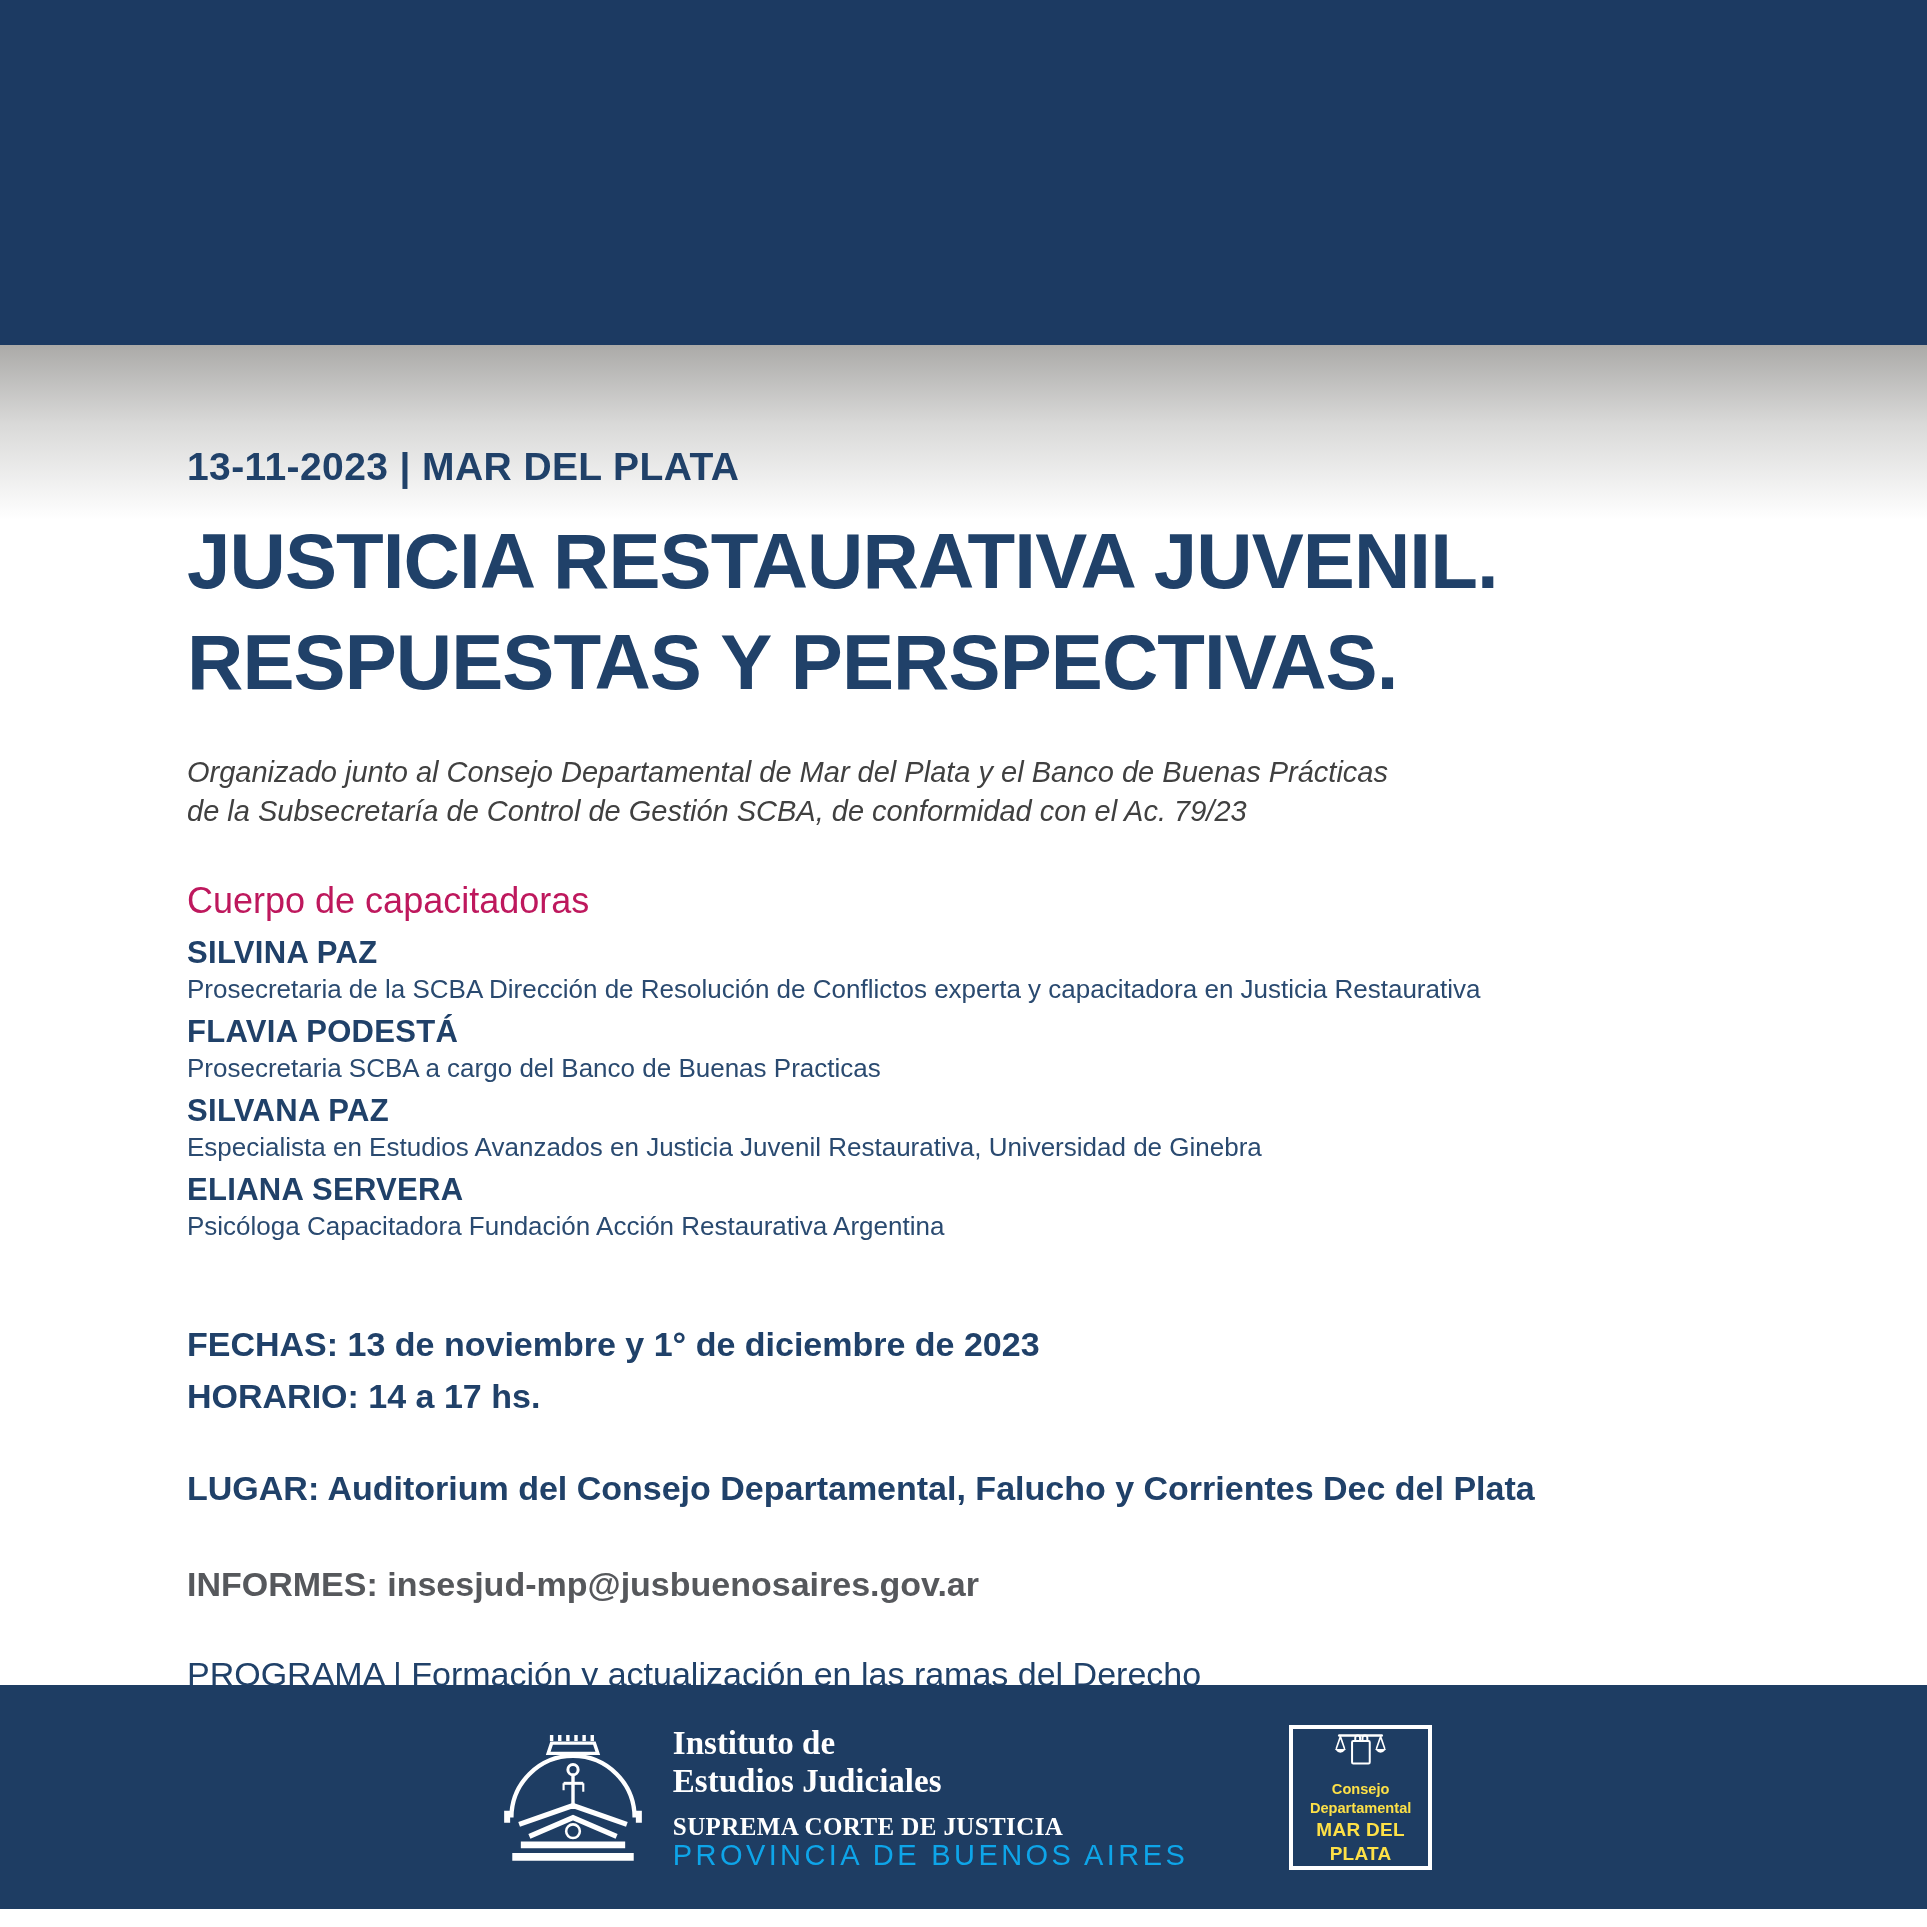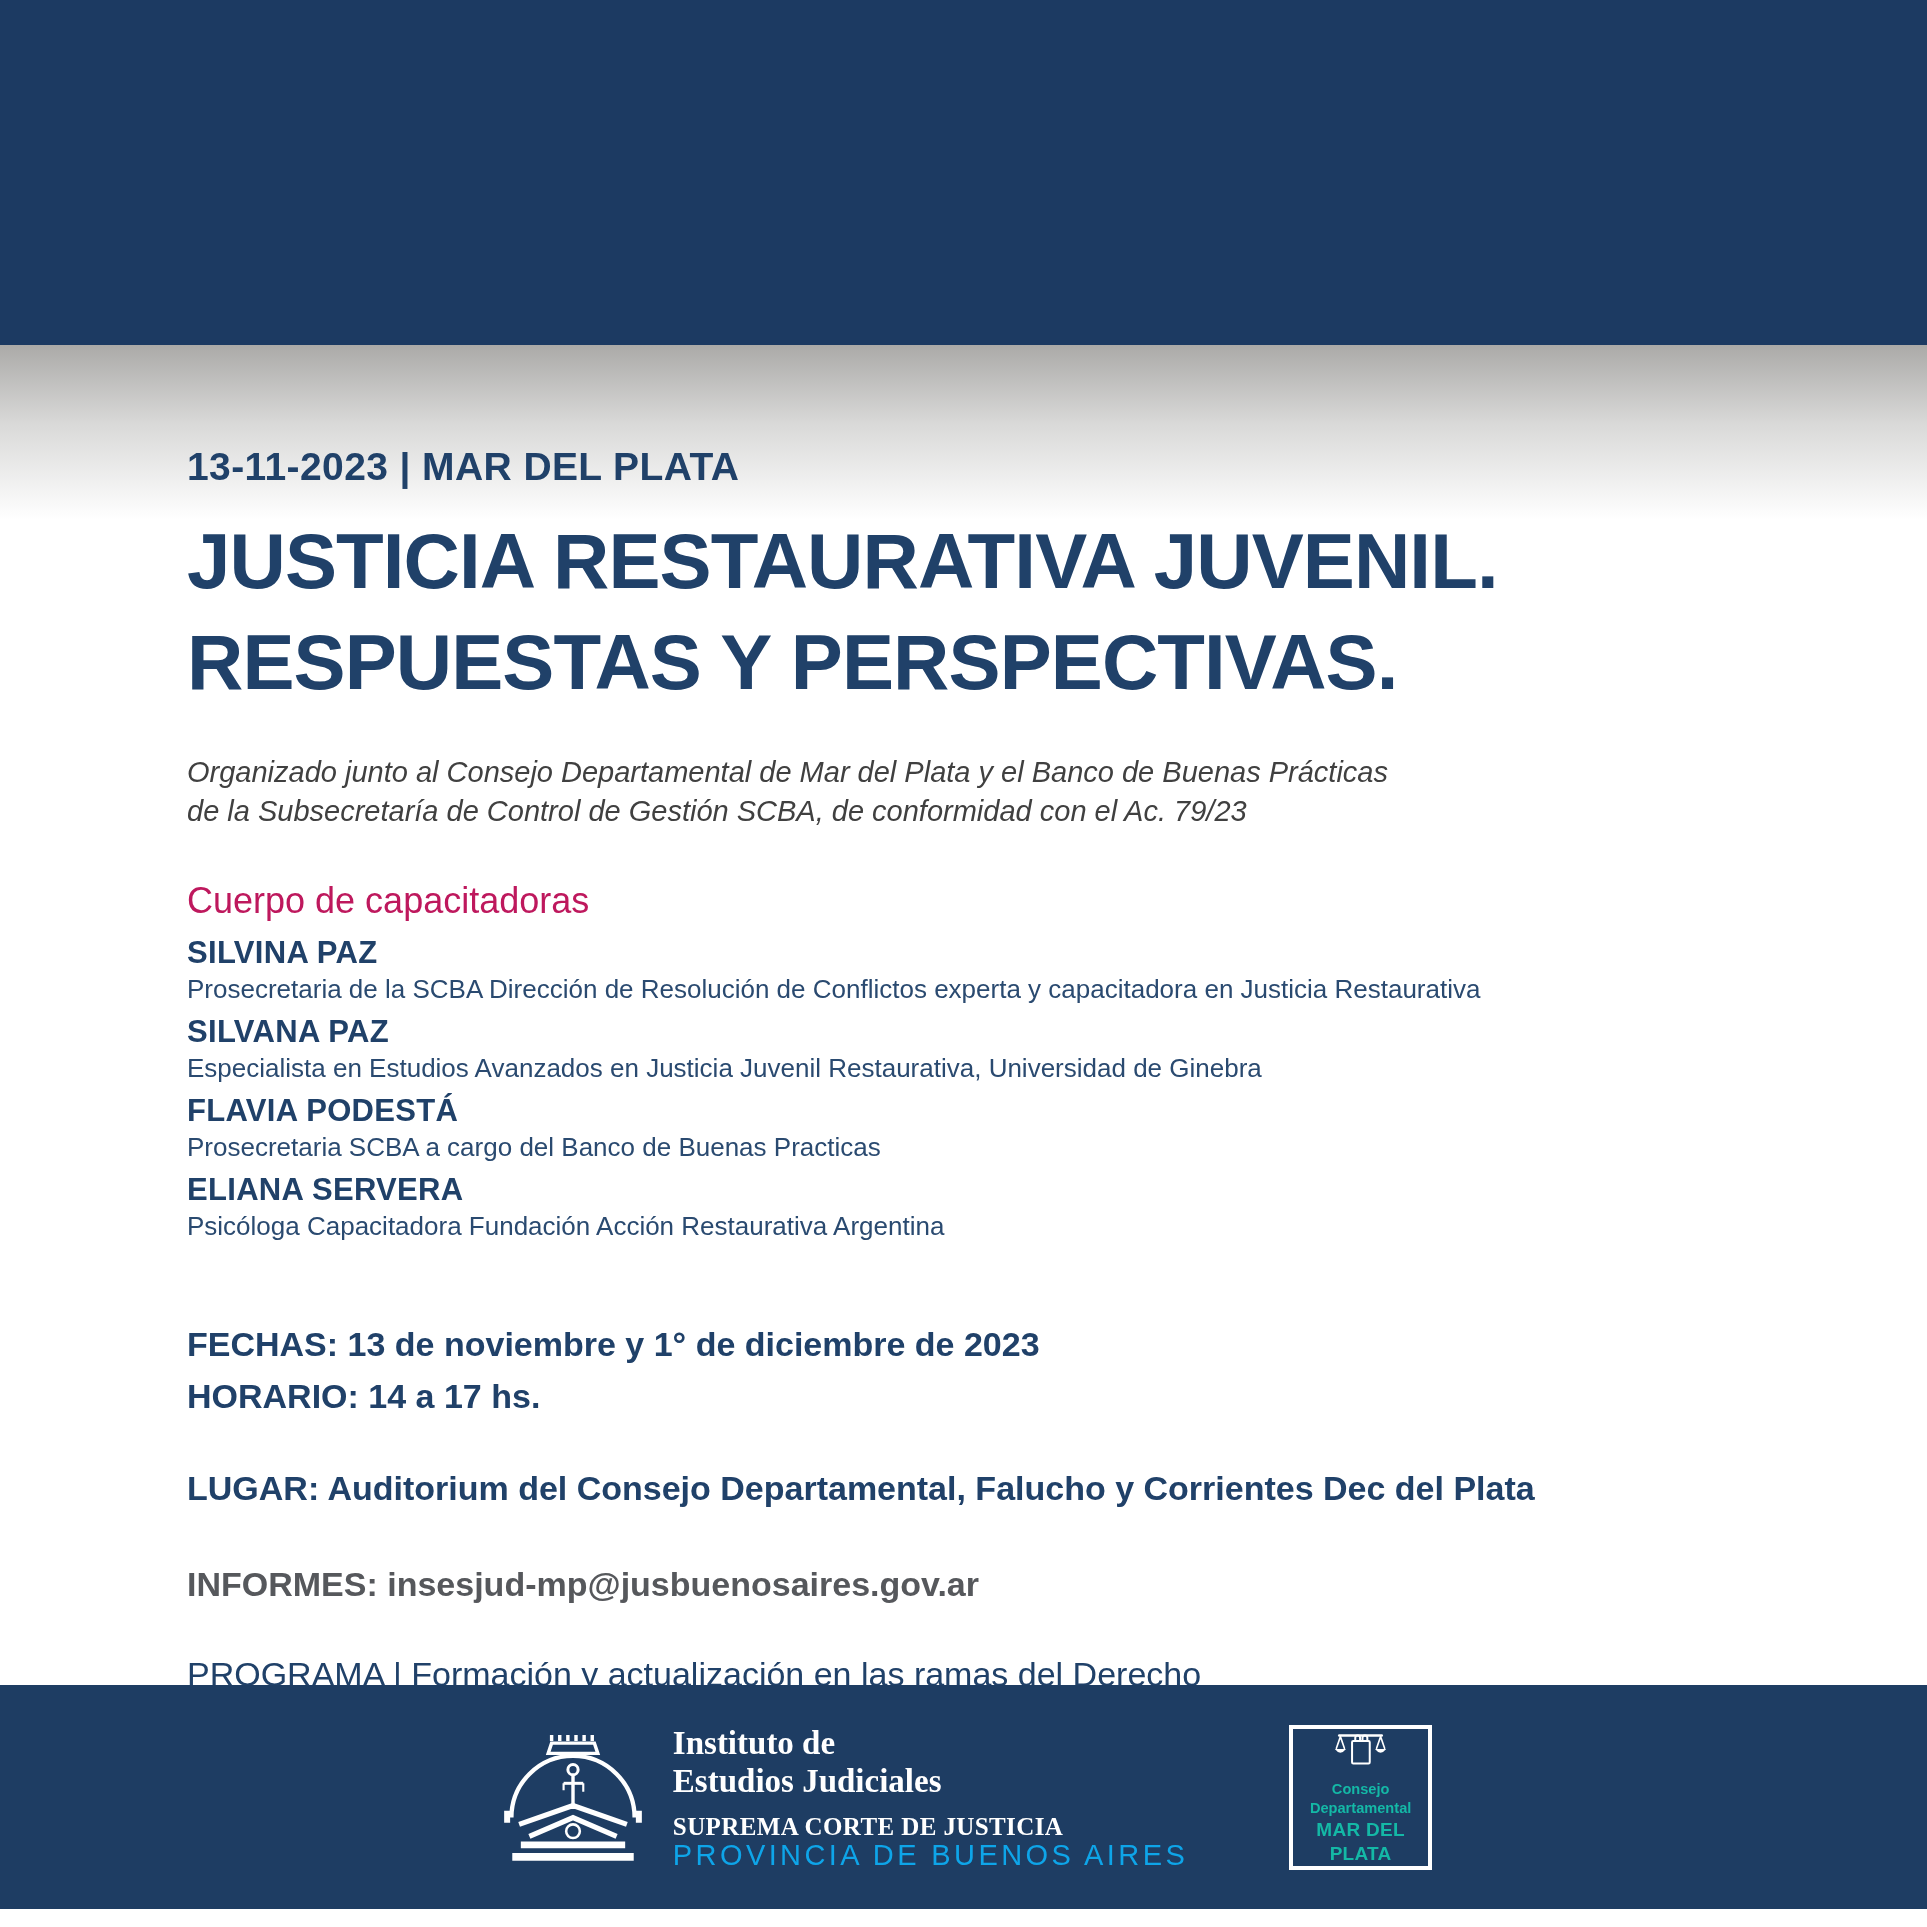--- a/index.html
+++ b/index.html
@@ -144,21 +144,21 @@
     color: #0ea5e9;
   }
   .council-box {
     width: 135px;
     height: 137px;
     border: 4.3px solid #ffffff;
     display: flex;
     flex-direction: column;
     align-items: center;
     justify-content: center;
-    color: #14b8a6;
+    color: #fde047;
     text-align: center;
   }
   .council-icon { width: 79px; height: 67px; margin-bottom: 6.8px; }
   .council-l1, .council-l2 {
     font-size: 14.6px;
     font-weight: 700;
     line-height: 19px;
   }
   .council-l3 {
     font-size: 19px;
@@ -191,27 +191,27 @@
 
     <div class="trainers">
       <div class="trainers-heading">Cuerpo de capacitadoras</div>
 
       <div class="trainer">
         <div class="trainer-name">SILVINA PAZ</div>
         <div class="trainer-role">Prosecretaria de la SCBA Dirección de Resolución de Conflictos experta y capacitadora en Justicia Restaurativa</div>
       </div>
 
       <div class="trainer">
+        <div class="trainer-name">FLAVIA PODESTÁ</div>
+        <div class="trainer-role">Prosecretaria SCBA a cargo del Banco de Buenas Practicas</div>
+      </div>
+
+      <div class="trainer">
         <div class="trainer-name">SILVANA PAZ</div>
         <div class="trainer-role">Especialista en Estudios Avanzados en Justicia Juvenil Restaurativa, Universidad de Ginebra</div>
-      </div>
-
-      <div class="trainer">
-        <div class="trainer-name">FLAVIA PODESTÁ</div>
-        <div class="trainer-role">Prosecretaria SCBA a cargo del Banco de Buenas Practicas</div>
       </div>
 
       <div class="trainer">
         <div class="trainer-name">ELIANA SERVERA</div>
         <div class="trainer-role">Psicóloga Capacitadora Fundación Acción Restaurativa Argentina</div>
       </div>
     </div>
 
     <div class="detail-line detail-fechas">
       <span class="detail-label">FECHAS:</span>

